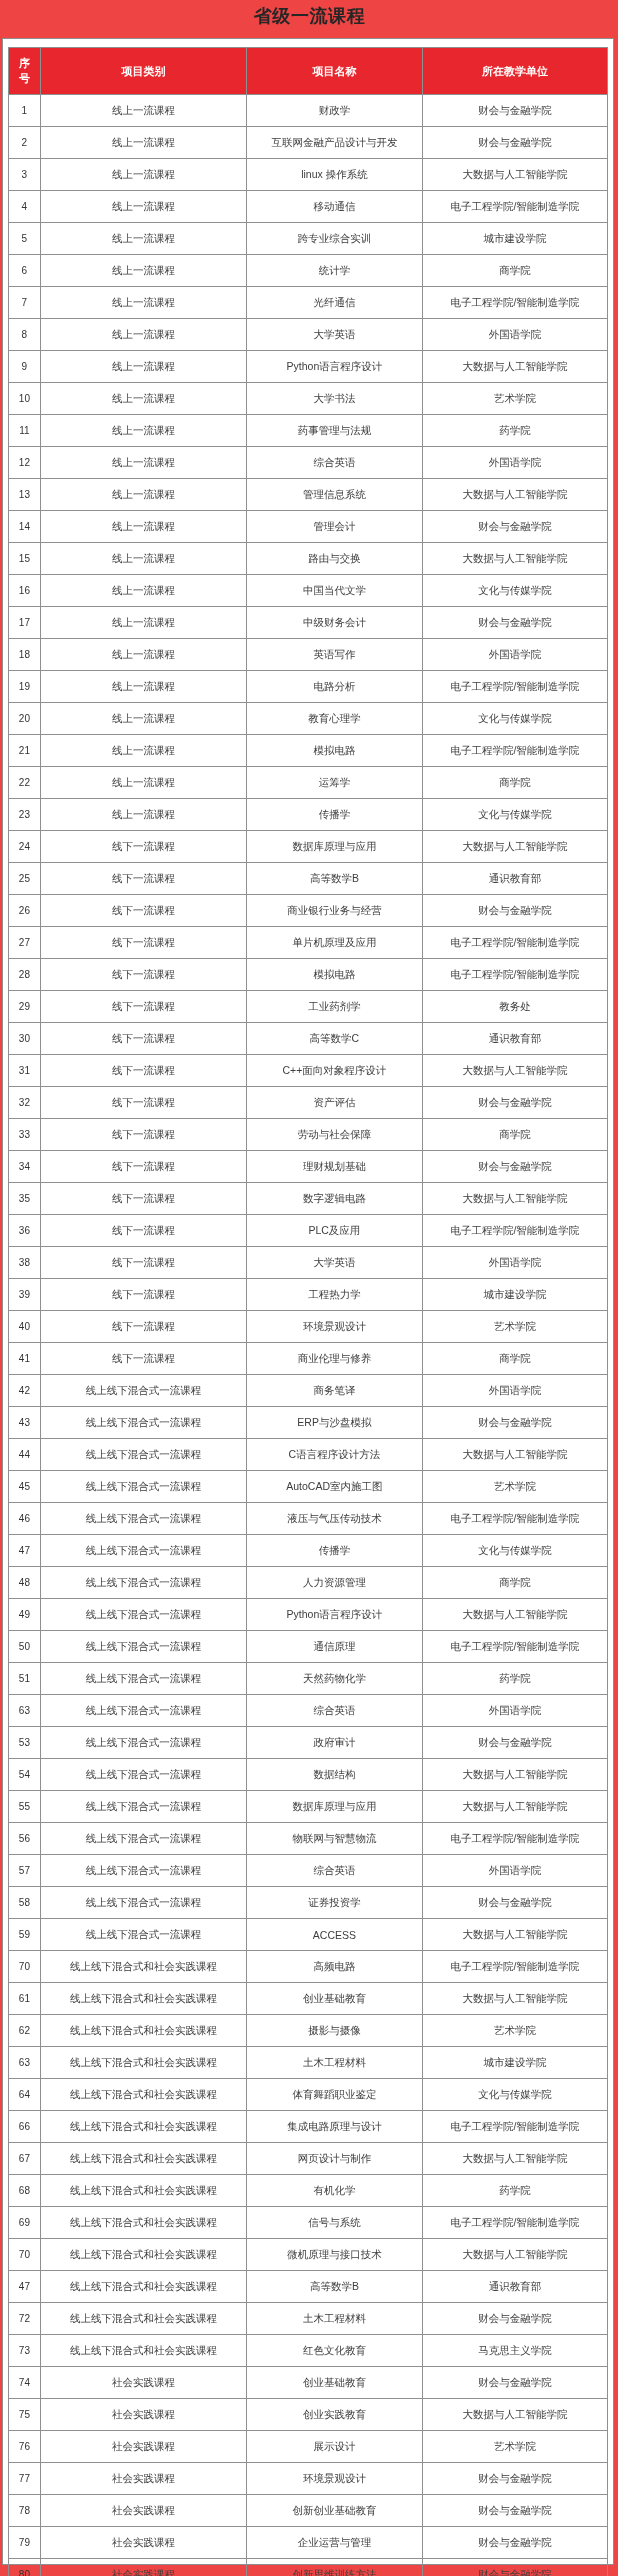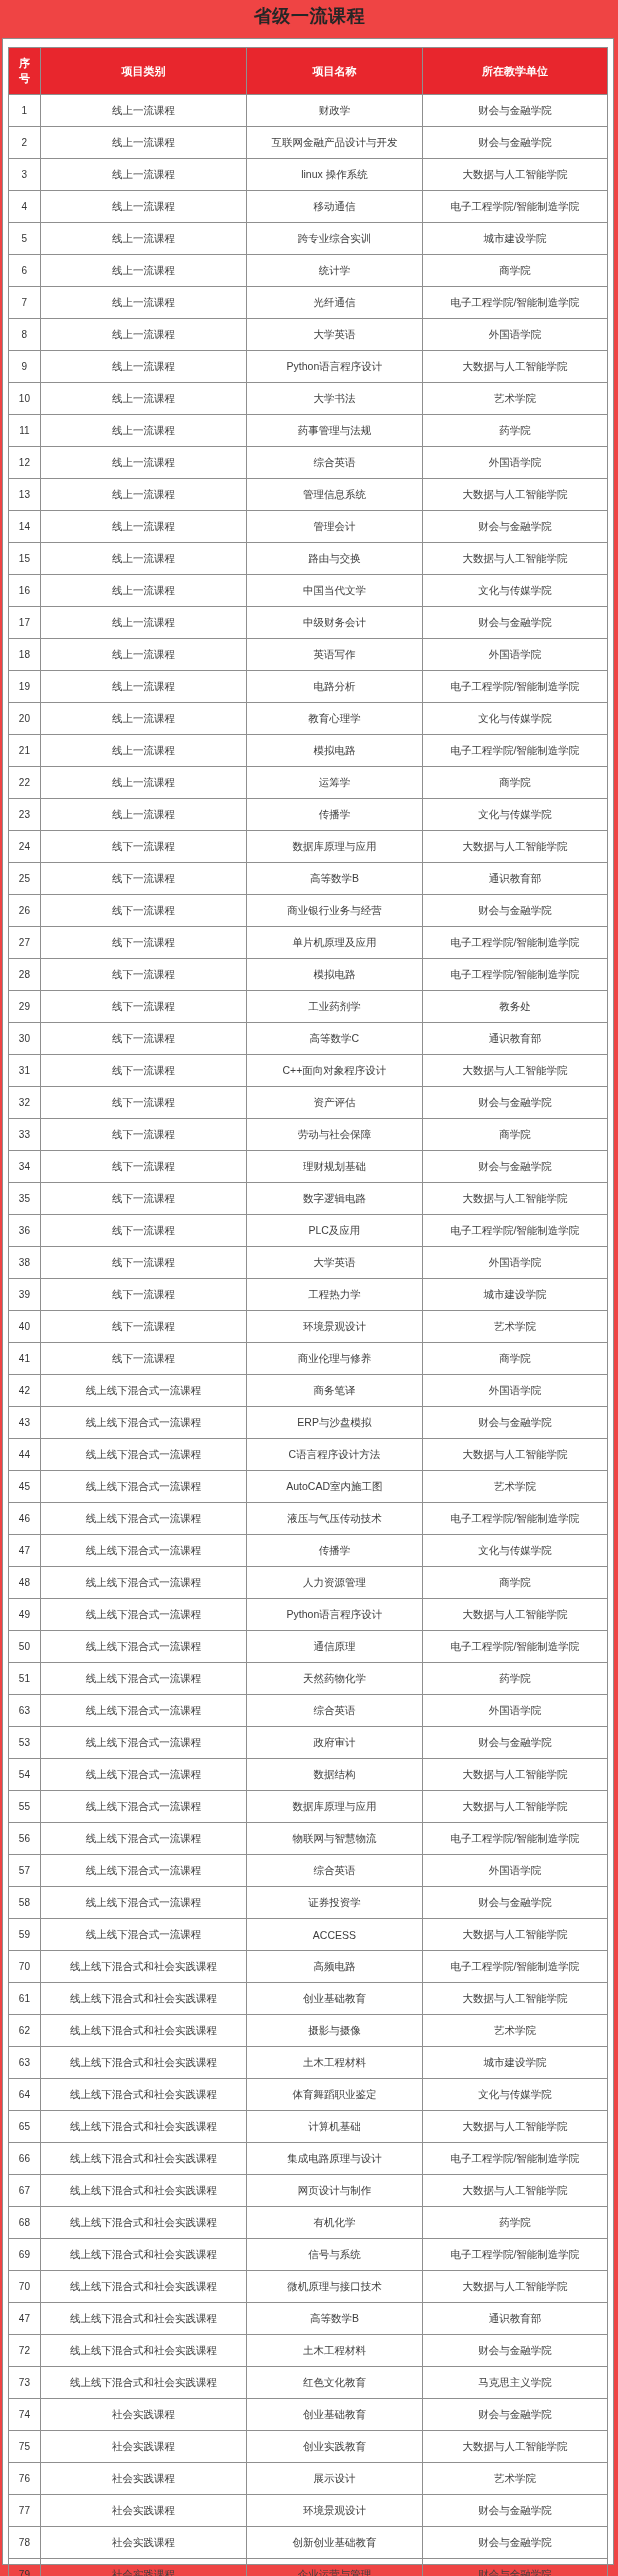--- a/index.html
+++ b/index.html
@@ -467,26 +467,20 @@
             <td>土木工程材料</td>
             <td>城市建设学院</td>
           </tr>
           <tr>
             <td class="no-cell">64</td>
             <td>线上线下混合式和社会实践课程</td>
             <td>体育舞蹈职业鉴定</td>
             <td>文化与传媒学院</td>
           </tr>
           <tr>
-            <td class="no-cell">65</td>
-            <td>线上线下混合式和社会实践课程</td>
-            <td>计算机基础</td>
-            <td>大数据与人工智能学院</td>
-          </tr>
-          <tr>
             <td class="no-cell">66</td>
             <td>线上线下混合式和社会实践课程</td>
             <td>集成电路原理与设计</td>
             <td>电子工程学院/智能制造学院</td>
           </tr>
           <tr>
             <td class="no-cell">67</td>
             <td>线上线下混合式和社会实践课程</td>
             <td>网页设计与制作</td>
             <td>大数据与人工智能学院</td>

